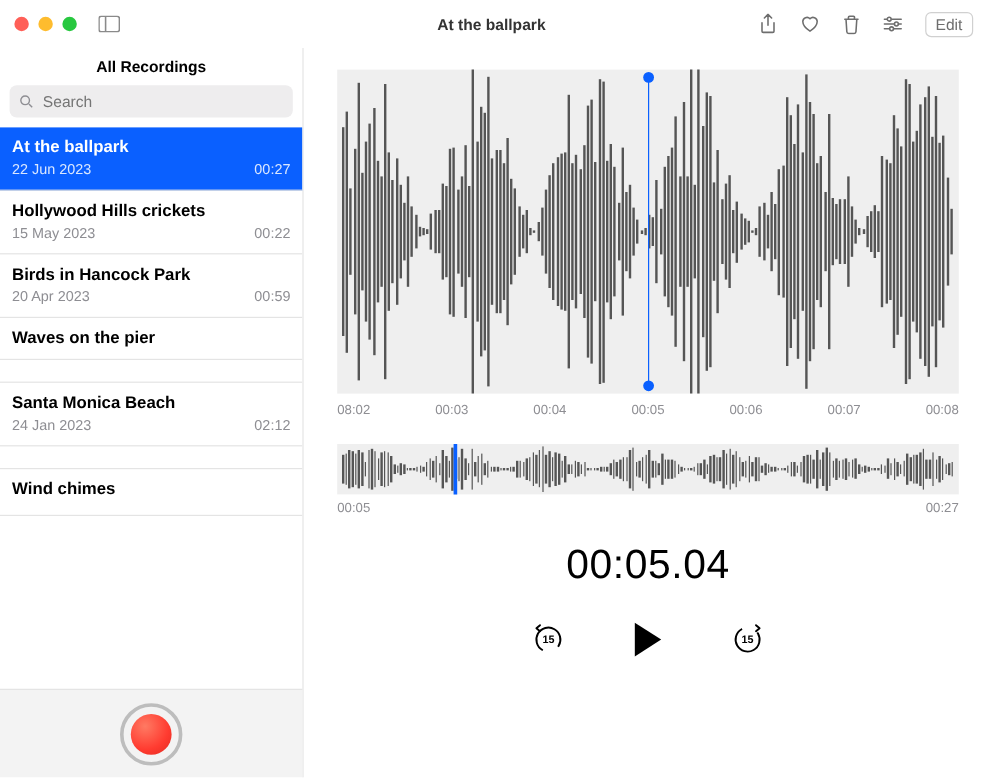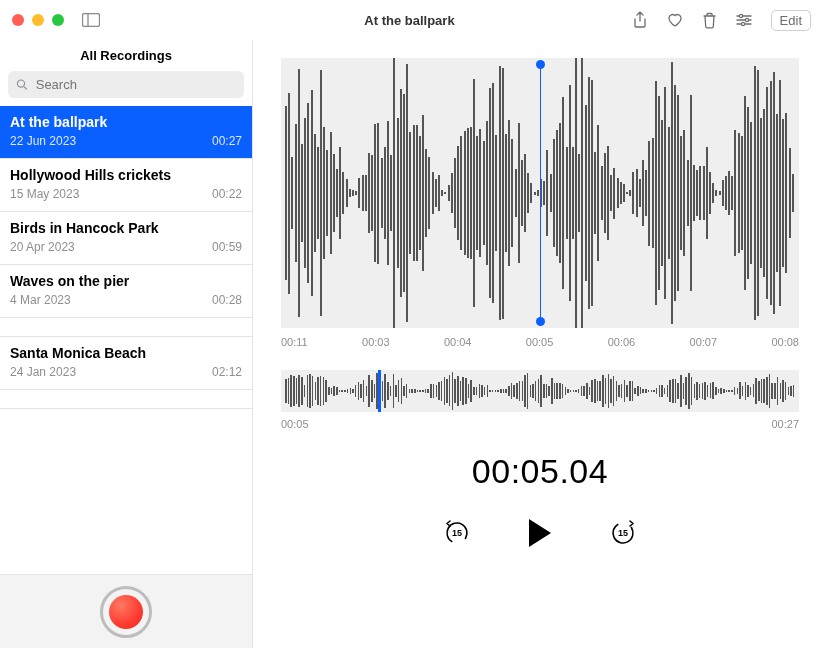--- a/index.html
+++ b/index.html
@@ -144,35 +144,38 @@
           </div>
           <div class="item">
             <div class="name">Birds in Hancock Park</div>
     <div class="meta">
               <span>20 Apr 2023</span>
               <span>00:59</span>
             </div>
           </div>
           <div class="item">
             <div class="name">Waves on the pier</div>
-    <div class="meta">
-              <span>4 Mar 2023</span>
-              <span>00:28</span>
-            </div>
           </div>
           <div class="item">
           </div>
           <div class="item">
             <div class="name">Santa Monica Beach</div>
     <div class="meta">
               <span>24 Jan 2023</span>
               <span>02:12</span>
             </div>
           </div>
           <div class="item">
+          </div>
+          <div class="item">
+            <div class="name">Wind chimes</div>
+    <div class="meta">
+              <span></span>
+              <span></span>
+            </div>
           </div>
         </div>
       <div class="sidebar-foot">
         <div class="record-btn">
             <div class="inner"></div>
           </div>
       </div>
     </div>
 
     <div class="main">
@@ -338,21 +341,21 @@
             <span style="height: 160.2px;"></span>
             <span style="height: 90.1px;"></span>
             <span style="height: 37.3px;"></span>
           </div>
         <div class="playhead" id="big-ph" style="left: 50%;">
           <div class="ph-ball" style="top:-4px;"></div>
           <div class="ph-ball" style="bottom:-4px;"></div>
         </div>
       </div>
       <div class="ticks" id="ticks-row">
-          <span>00:11</span>
+          <span>08:02</span>
           <span>00:03</span>
           <span>00:04</span>
           <span>00:05</span>
           <span>00:06</span>
           <span>00:07</span>
           <span>00:08</span>
         </div>
 
       <div class="wave-small">
         <div class="bars" id="wave-small-bars">

